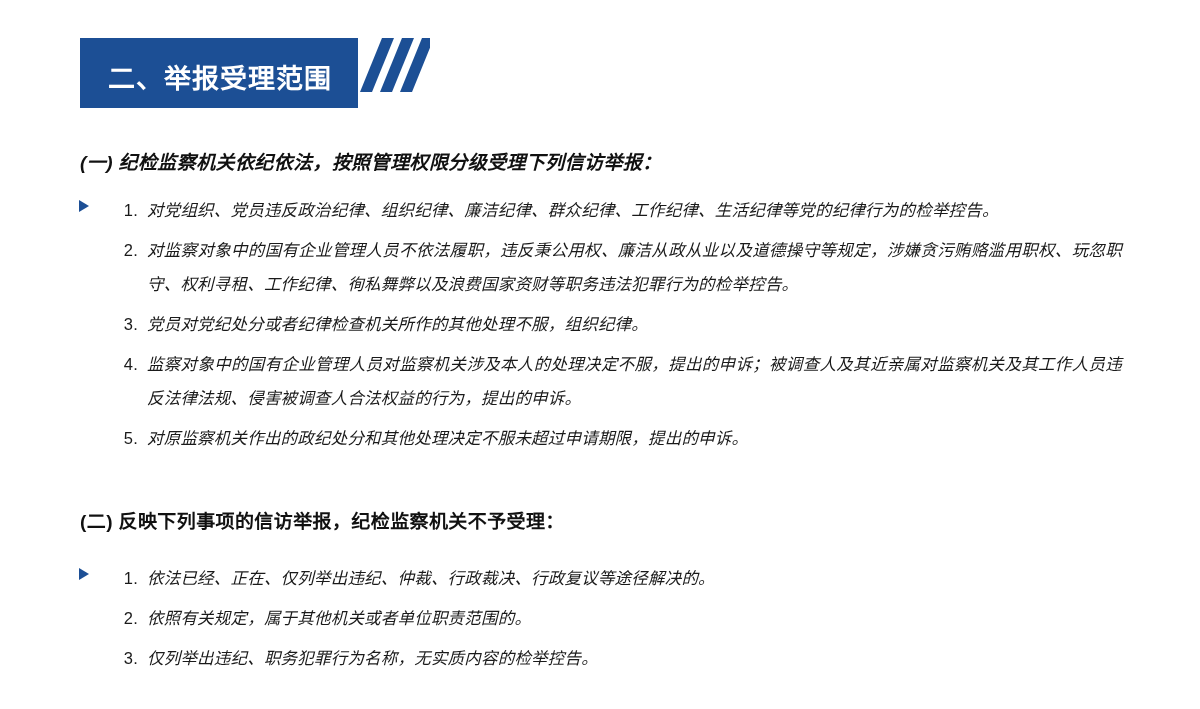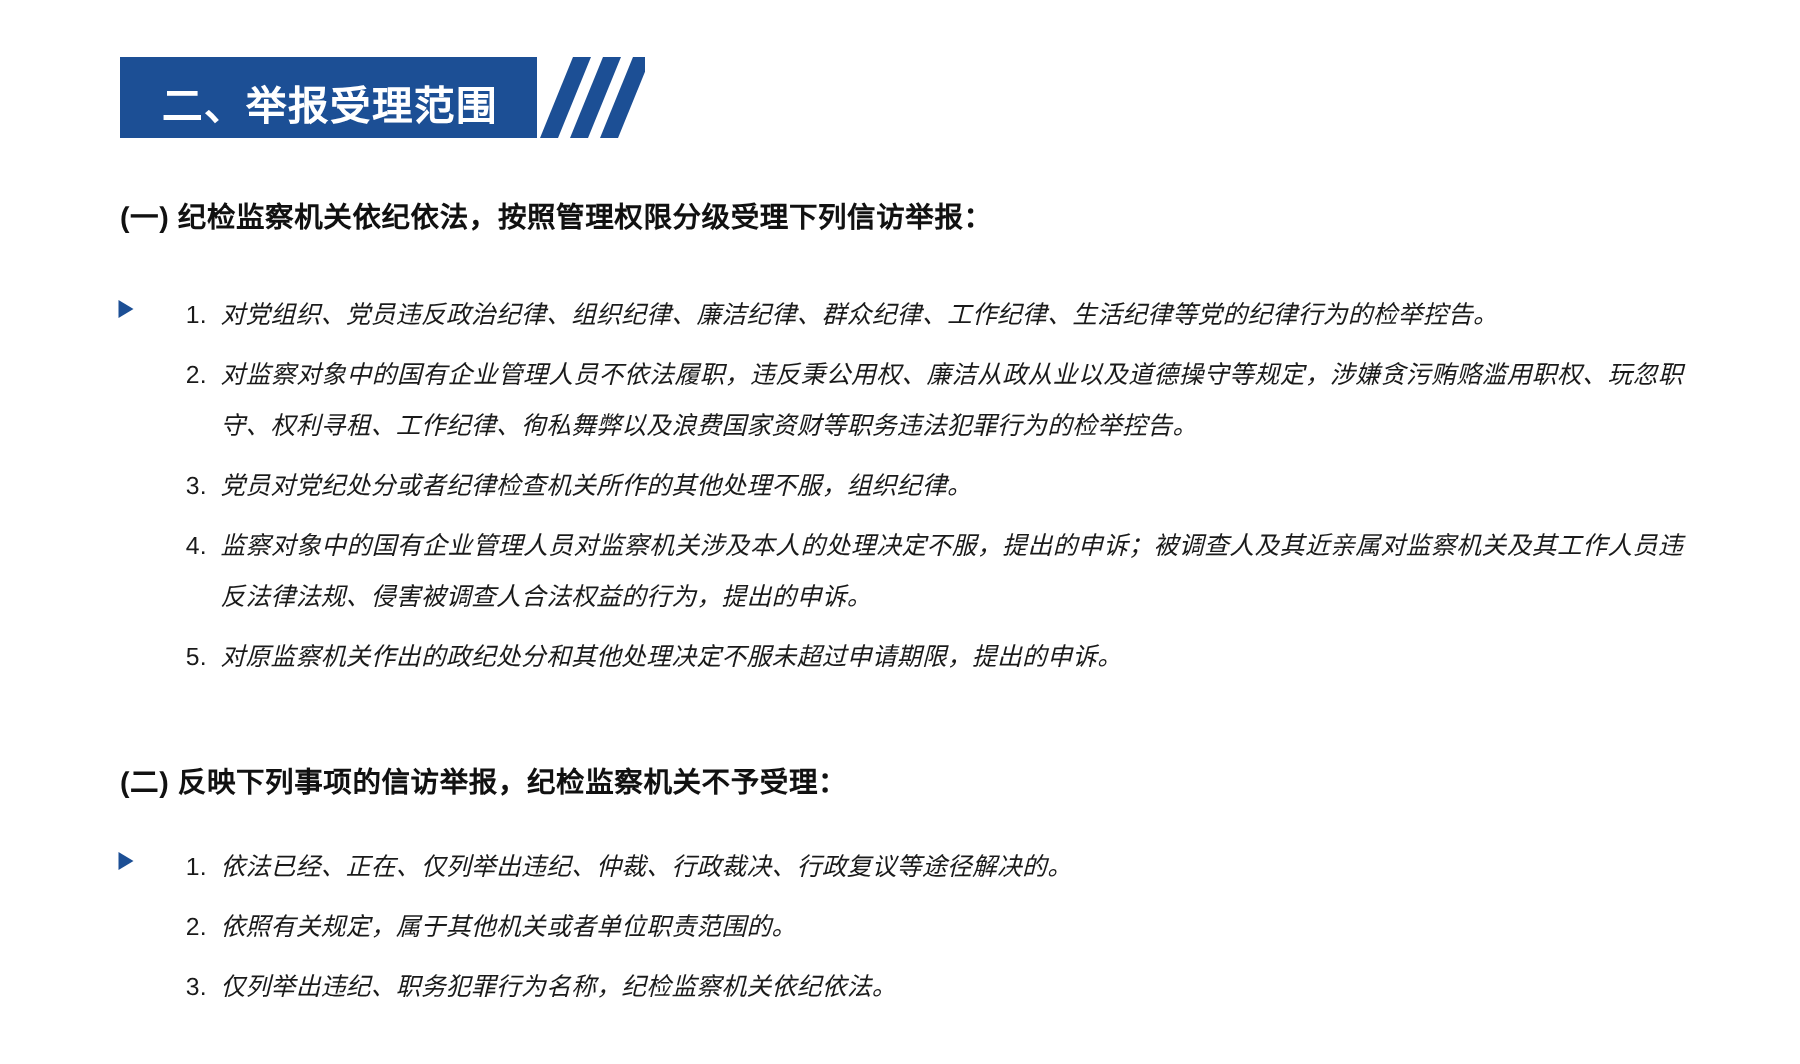--- a/index.html
+++ b/index.html
@@ -29,21 +29,21 @@
     top: 38px;
     height: 54px;
     display: flex;
     align-items: stretch;
   }
   .banner-box {
     background: #1c4f95;
     display: flex;
     align-items: center;
     padding: 12px 26px 0 28px;
-    height: 54px;
+    height: 70px;
     box-sizing: border-box;
   }
   .banner-title {
     color: #ffffff;
     font-size: 27px;
     font-weight: bold;
     letter-spacing: 1px;
     line-height: 1;
     white-space: nowrap;
   }
@@ -55,21 +55,21 @@
   
   .subhead {
     position: absolute;
     left: 80px;
     font-size: 19px;
     font-weight: bold;
     color: #111111;
     letter-spacing: 0.4px;
     white-space: nowrap;
   }
-  #subhead-1 { top: 129px; }
+  #subhead-1 { top: 147px; font-style: italic; }
   #subhead-2 { top: 506px; }
 
   
   .arrow-marker {
     position: absolute;
     left: 79px;
     width: 0;
     height: 0;
     border-left: 10px solid #1c4f95;
     border-top: 6px solid transparent;
@@ -161,17 +161,17 @@
     <div class="list-item">
       <span class="list-num">1.</span>
       <span class="list-text">依法已经、正在、仅列举出违纪、仲裁、行政裁决、行政复议等途径解决的。</span>
     </div>
     <div class="list-item">
       <span class="list-num">2.</span>
       <span class="list-text">依照有关规定，属于其他机关或者单位职责范围的。</span>
     </div>
     <div class="list-item">
       <span class="list-num">3.</span>
-      <span class="list-text">仅列举出违纪、职务犯罪行为名称，纪检监察机关依纪依法。</span>
+      <span class="list-text">仅列举出违纪、职务犯罪行为名称，无实质内容的检举控告。</span>
     </div>
   </div>
 
 </div>
 
 </body></html>

